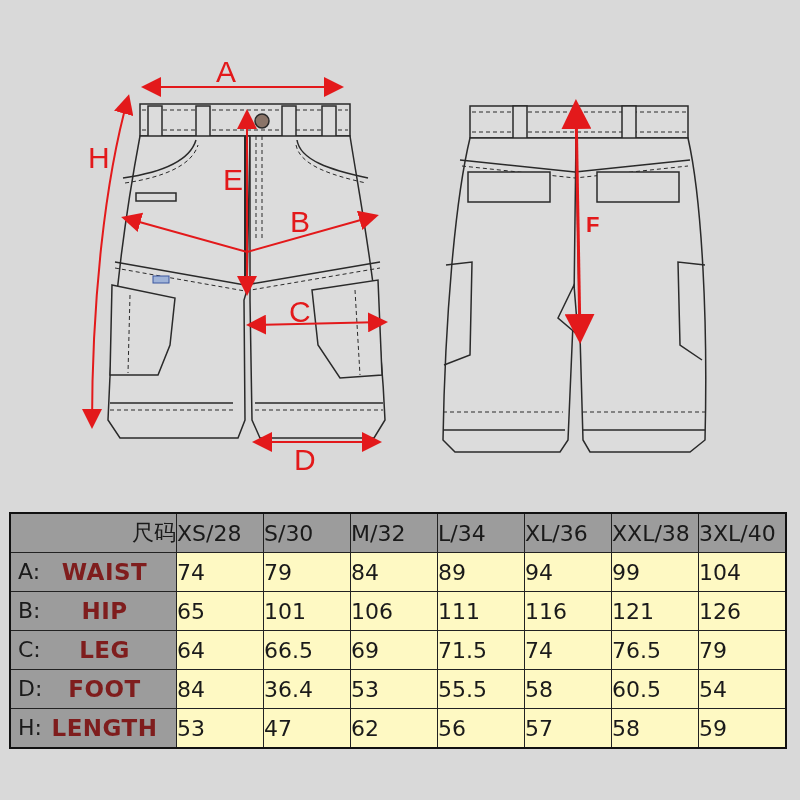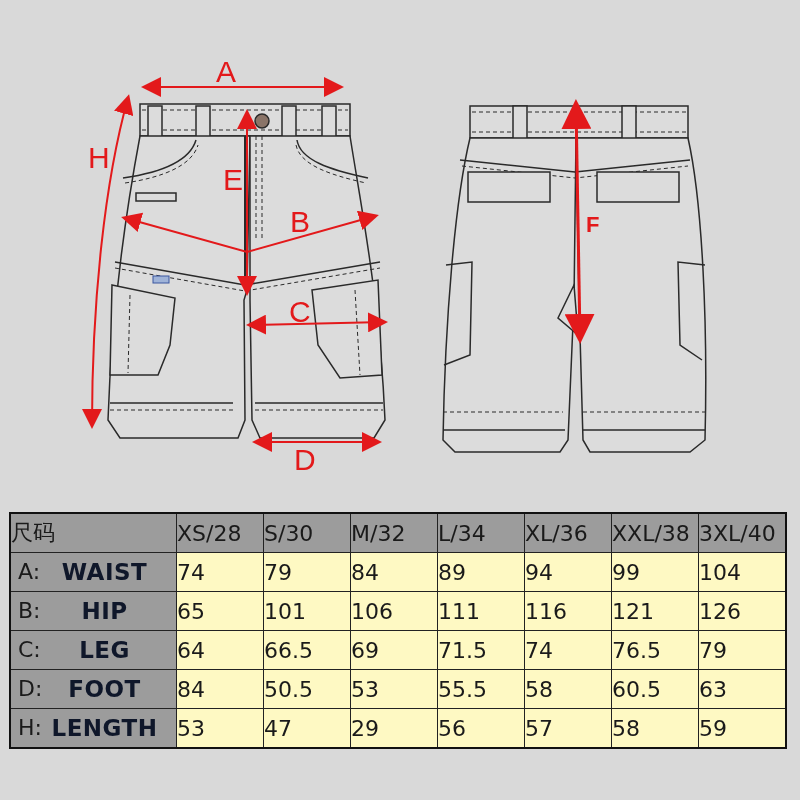--- a/index.html
+++ b/index.html
@@ -13,23 +13,23 @@
     border-collapse: collapse; border: 2.5px solid #111;
   }
   #size-table td, #size-table th {
     border: 1.5px solid #222; height: 38px; padding: 0; text-align: left;
     font-weight: normal; color: #1a1a1a; font-size: 22px;
     font-family: "DejaVu Sans", sans-serif;
   }
   #size-table th { background: #9c9c9c; }
   #size-table td.val { background: #fef9c3; width: 86px; }
   #size-table .label-cell { background: #9c9c9c; width: 165px; text-align: left; position: relative; }
-  #size-table th.label-cell { text-align: left; }
+  #size-table th.label-cell { text-align: right; }
   .lbl-letter { position: absolute; left: 7px; top: 6px; font-size: 22px; }
-  .lbl-name { display: block; text-align: center; padding-left: 22px; font-weight: bold; font-size: 23px; letter-spacing: 0.5px; color: #0f172a; }
+  .lbl-name { display: block; text-align: center; padding-left: 22px; font-weight: bold; font-size: 23px; letter-spacing: 0.5px; color: #7f1d1d; }
   .head-size { font-size: 21px; }
   .m-label { font-family: "Liberation Sans", sans-serif; fill: #e3191b; font-size: 30px; }
 </style>
 </head>
 <body>
 
 <svg id="diagram" viewBox="0 0 800 500" xmlns="http://www.w3.org/2000/svg">
   <defs>
     <marker id="ah" markerWidth="10" markerHeight="10" refX="8" refY="5" orient="auto-start-reverse">
       <path d="M0,0 L10,5 L0,10 z" fill="#e3191b"></path>
@@ -179,34 +179,34 @@
     <td class="val">74</td>
     <td class="val">76.5</td>
     <td class="val">79</td>
   </tr>
   <tr>
     <td class="label-cell">
           <span class="lbl-letter">D:</span>
           <span class="lbl-name">FOOT</span>
         </td>
     <td class="val">84</td>
-    <td class="val">50.5</td>
+    <td class="val">36.4</td>
     <td class="val">53</td>
     <td class="val">55.5</td>
     <td class="val">58</td>
     <td class="val">60.5</td>
-    <td class="val">63</td>
+    <td class="val">54</td>
   </tr>
   <tr>
     <td class="label-cell">
           <span class="lbl-letter">H:</span>
           <span class="lbl-name">LENGTH</span>
         </td>
     <td class="val">53</td>
     <td class="val">47</td>
-    <td class="val">29</td>
+    <td class="val">62</td>
     <td class="val">56</td>
     <td class="val">57</td>
     <td class="val">58</td>
     <td class="val">59</td>
   </tr>
 </tbody>
   </table>
 
 </body></html>

